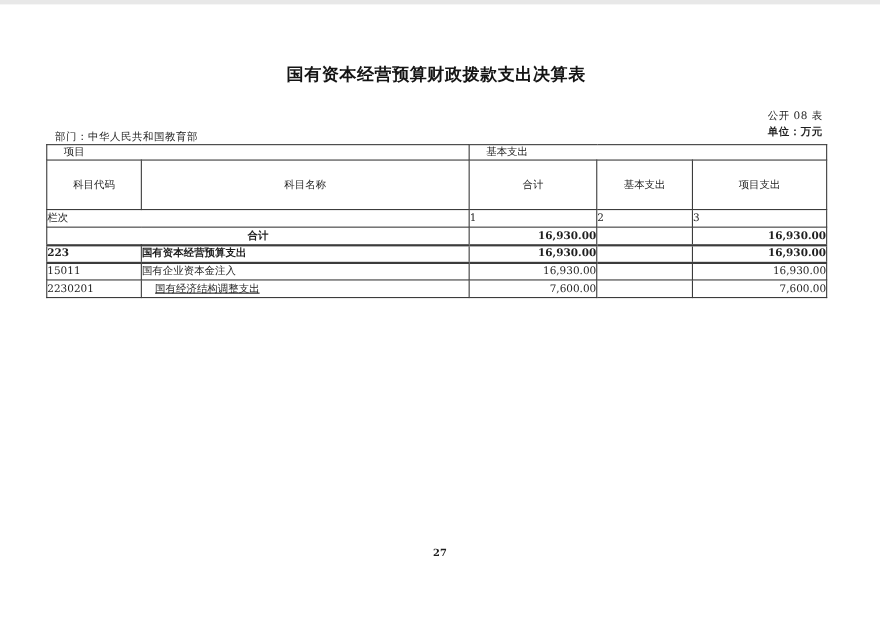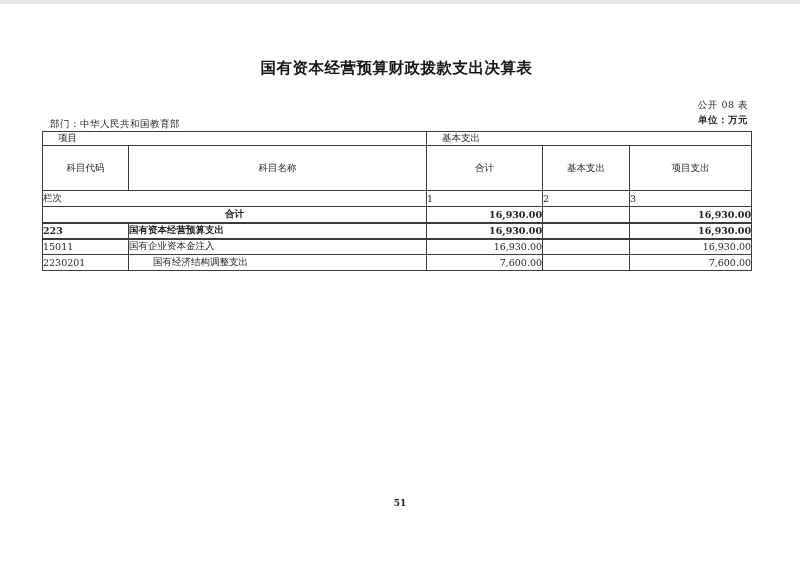--- a/index.html
+++ b/index.html
@@ -56,21 +56,21 @@
     overflow: hidden;
     white-space: nowrap;
   }
   tr.h-group td { height: 13px; text-align: left; padding-left: 15px; }
   tr.h-cols  td { height: 45px; text-align: center; }
   tr.h-lanci td { height: 16px; text-align: left; }
   tr.data    td { height: 16px; }
 
   td.code { text-align: left; padding-left: 5px; }
   td.name { text-align: left; padding-left: 6px; }
-  td.name.ind1 { padding-left: 24px; }
+  td.name.ind1 { padding-left: 12px; text-decoration: underline; }
   td.num  { text-align: right; padding-right: 7px; }
   td.center { text-align: center; }
 
   tr.bold td { font-weight: bold; }
   tr.r-grandtotal td { border-bottom-width: 2px; }
   tr.r-223 td { border-bottom-width: 2px; }
 
   .note {
     position: absolute;
     left: 48px; top: 285px;
@@ -150,15 +150,15 @@
         <td class="code">2230201</td>
         <td class="name ind1">国有经济结构调整支出</td>
         <td class="num">7,600.00</td>
         <td class="num"></td>
         <td class="num">7,600.00</td>
       </tr>
     </tbody>
   </table>
 
 
-  <div class="page-number">51</div>
+  <div class="page-number">27</div>
 
 </div>
 
 </body></html>

